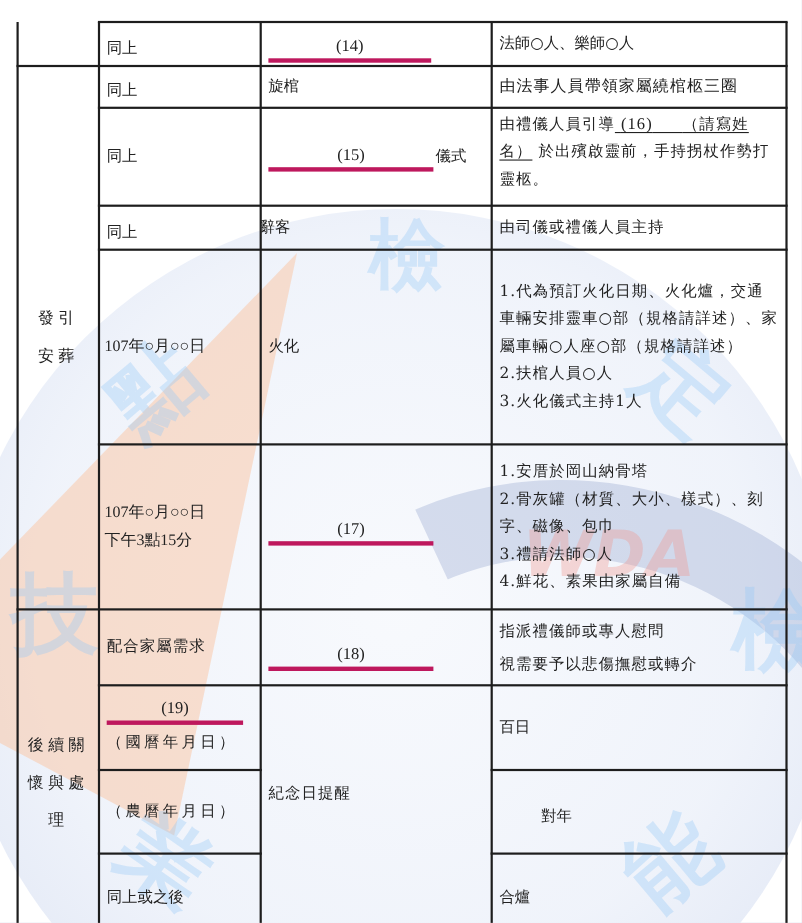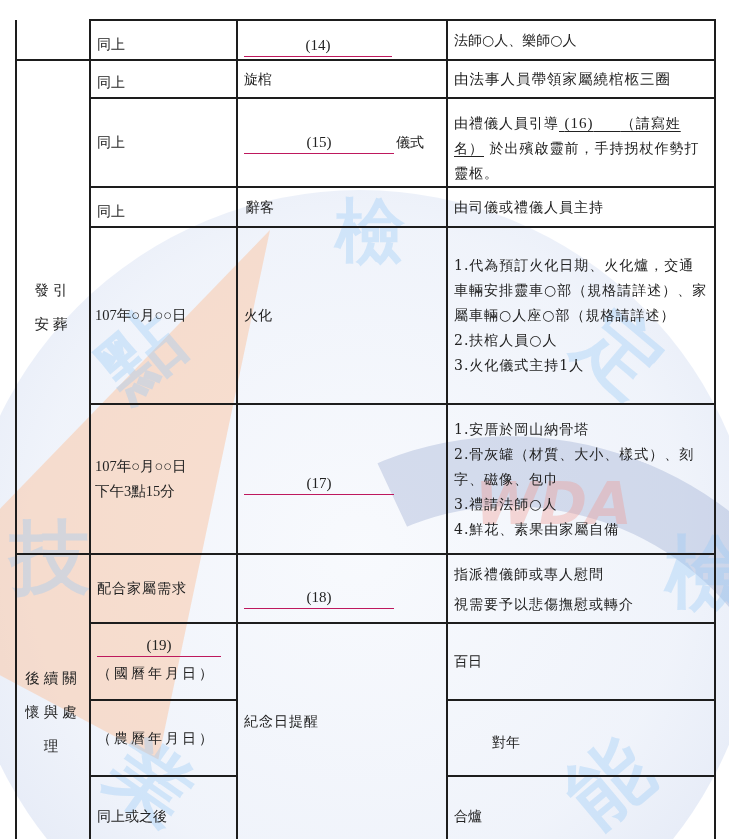--- a/index.html
+++ b/index.html
@@ -40,21 +40,21 @@
     .h { height: 2px; }
     .v { width: 2px; }
     .cell {
       position: absolute; z-index: 3; box-sizing: border-box;
       padding: 0 6px; font-size: 14px; line-height: 25px;
       display: flex; align-items: center;
     }
     .cell.bottom { align-items: flex-end; padding-bottom: 2px; }
     .col1 { font-size: 14.5px; letter-spacing: 4px; line-height: 34px; text-align: center; justify-content: center; }
     .blank {
-      display: inline-block; border-bottom: 1px solid #be185d; text-align: center; line-height: 22px;
+      display: inline-block; border-bottom: 4px solid #be185d; text-align: center; line-height: 22px;
       font-family: "Liberation Serif", serif; font-size: 15px;
     }
     .u { text-decoration: underline; text-underline-offset: 3px; }
     .stack { display: flex; flex-direction: column; }
     .stack-center { align-items: center; }
   </style>
 </head>
 <body>
 
 <div class="wm wm-circle"></div>
@@ -106,26 +106,26 @@
 
 <div class="cell bottom" style="left:91px;top:61px;width:145px;height:36px;">同上</div>
 <div class="cell" style="left:238px;top:61px;width:208px;height:36px;">旋棺</div>
 <div class="cell" style="left:448px;top:61px;width:266px;height:36px;font-size:14.5px;letter-spacing:1px;">由法事人員帶領家屬繞棺柩三圈</div>
 
 <div class="cell" style="left:91px;top:99px;width:145px;height:87px;">同上</div>
 <div class="cell" style="left:238px;top:99px;width:208px;height:87px;padding-left:6px;">
   <span class="blank" style="width:150px;">(15)</span>
   <span style="margin-left:2px;">儀式</span>
 </div>
-<div class="cell" style="left:448px;top:99px;width:266px;height:66px;display:block;padding-top:12px;letter-spacing:1px;">
+<div class="cell" style="left:448px;top:99px;width:266px;height:66px;display:block;padding-top:2px;letter-spacing:1px;">
   <span>由禮儀人員引導</span><span class="u">&nbsp;<span style="font-family:'Liberation Serif',serif;font-size:15px;">(16)</span>&nbsp;&nbsp;&nbsp;&nbsp;&nbsp;<span>（請寫姓名）</span></span>&nbsp;<span>於出殯啟靈前，手持拐杖作勢打靈柩。</span>
 </div>
 
 <div class="cell bottom" style="left:91px;top:188px;width:145px;height:38px;">同上</div>
-<div class="cell" style="left:240px;top:188px;width:196px;height:38px;">辭客</div>
+<div class="cell" style="left:230px;top:188px;width:196px;height:38px;">辭客</div>
 <div class="cell" style="left:448px;top:188px;width:266px;height:38px;letter-spacing:1px;">由司儀或禮儀人員主持</div>
 
 <div class="cell" style="left:91px;top:228px;width:145px;height:175px;padding-left:4px;">
   <span style="font-family:'Liberation Serif',serif;font-size:14.5px;">107年○月○○日</span>
 </div>
 <div class="cell" style="left:238px;top:228px;width:208px;height:175px;">火化</div>
 <div class="cell stack" style="left:448px;top:228px;width:266px;height:175px;align-items:flex-start;justify-content:center;letter-spacing:1px;">
   <span>1.代為預訂火化日期、火化爐，交通車輛安排靈車○部（規格請詳述）、家屬車輛○人座○部（規格請詳述）</span>
   <span>2.扶棺人員○人</span>
   <span>3.火化儀式主持1人</span>

